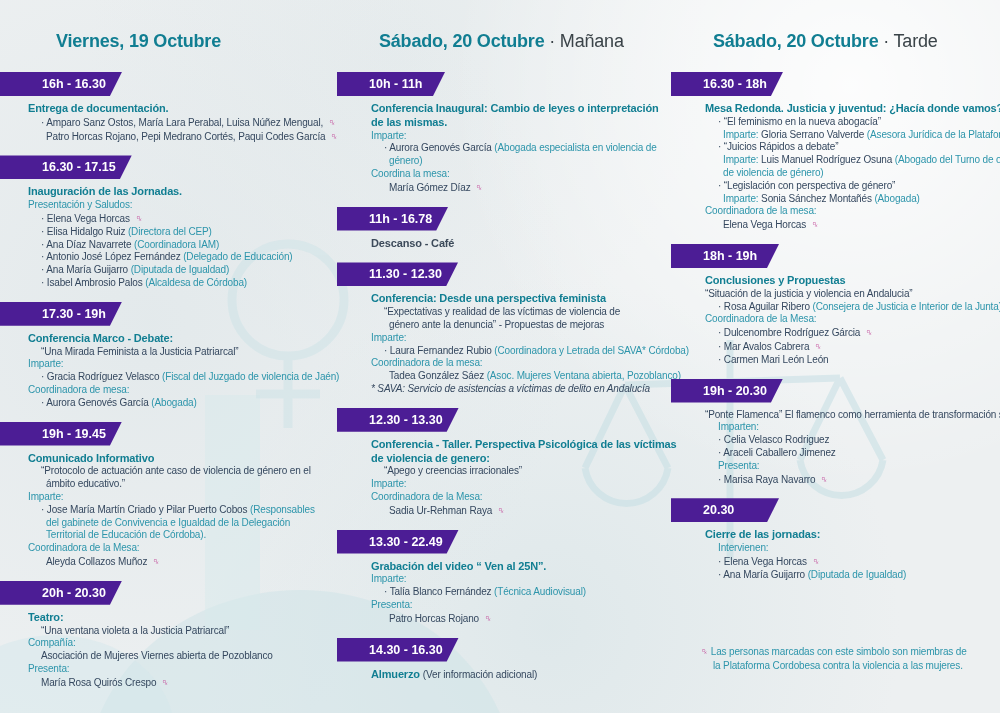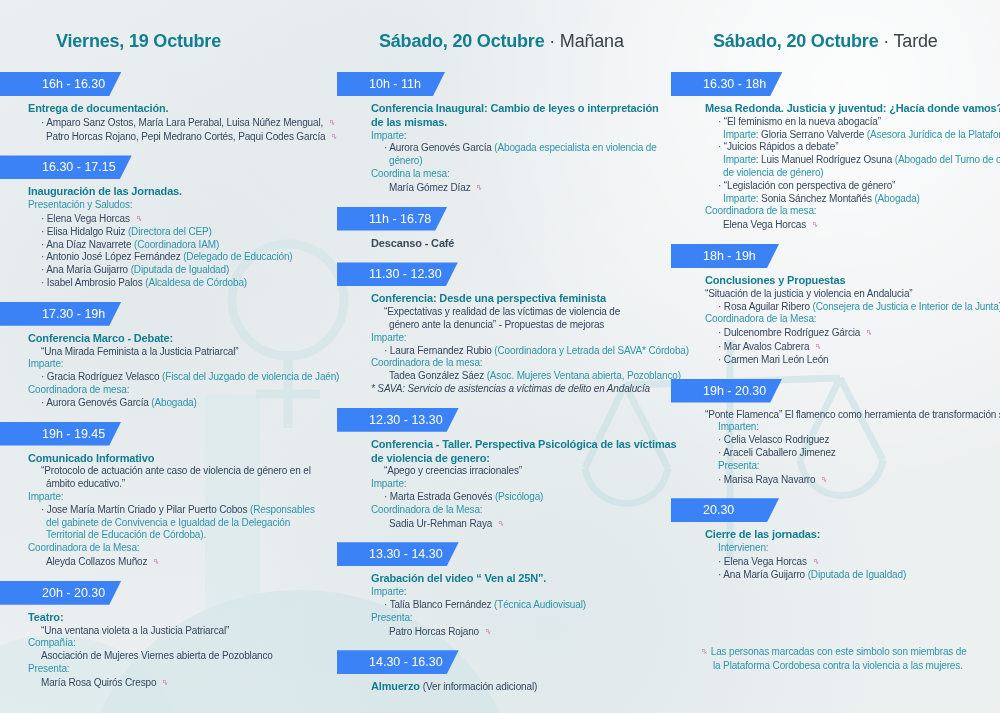--- a/index.html
+++ b/index.html
@@ -20,22 +20,22 @@
   h1{
     margin:0 0 8px 0;padding:30px 0 0 56px;
     font-size:18px;line-height:22px;font-weight:bold;color:#117e92;
     letter-spacing:-.2px;white-space:nowrap;
   }
   .col-1 h1,.col-2 h1{padding-left:46px;}
   .h-suffix{font-weight:normal;color:#3a4348;}
   .banner{
     display:inline-block;box-sizing:border-box;min-width:108px;
     margin:12px 0 0 4px;height:24px;line-height:24px;
-    padding:0 16px 0 32px;background:#3b82f6;color:#ffffff;
-    font-size:12.5px;font-weight:normal;letter-spacing:0;
+    padding:0 16px 0 32px;background:#4c1d95;color:#ffffff;
+    font-size:12.5px;font-weight:bold;letter-spacing:0;
     clip-path:polygon(0 0,100% 0,calc(100% - 12px) 100%,0 100%);
   }
   .col-0 .banner{margin-left:0;padding-left:42px;min-width:118px;}
   .content{margin-top:6px;padding-left:38px;padding-right:4px;}
   .col-0 .content{padding-left:28px;}
   .line{margin:0;font-size:10px;line-height:12.8px;letter-spacing:-.15px;white-space:nowrap;}
   .i1{padding-left:13px;}
   .i2{padding-left:18px;}
   .seg-title{font-weight:bold;color:#117e92;font-size:11px;}
   .seg-dark{color:#35485f;}
@@ -142,25 +142,24 @@
           <p class="line i1"><span class="seg-dark">· Laura Fernandez Rubio </span><span class="seg-role">(Coordinadora y Letrada del SAVA* Córdoba)</span></p>
           <p class="line i0"><span class="seg-label">Coordinadora de la mesa:</span></p>
           <p class="line i2"><span class="seg-dark">Tadea González Sáez </span><span class="seg-role">(Asoc. Mujeres Ventana abierta, Pozoblanco)</span></p>
           <p class="line i0"><span class="seg-noteitalic">* SAVA: Servicio de asistencias a víctimas de delito en Andalucía</span></p>
         </div></section>
       <section><div class="banner"><span>12.30 - 13.30</span></div><div class="content">
           <p class="line i0"><span class="seg-title">Conferencia - Taller. Perspectiva Psicológica de las víctimas</span></p>
           <p class="line i0"><span class="seg-title">de violencia de genero:</span></p>
           <p class="line i1"><span class="seg-dark">“Apego y creencias irracionales”</span></p>
           <p class="line i0"><span class="seg-label">Imparte:</span></p>
-          <p class="line i1"><span class="seg-dark">· Marta Estrada Genovés </span><span class="seg-role">(Psicóloga)</span></p>
           <p class="line i0"><span class="seg-label">Coordinadora de la Mesa:</span></p>
           <p class="line i2"><span class="seg-dark">Sadia Ur-Rehman Raya </span><span class="sym">♀</span></p>
         </div></section>
-      <section><div class="banner"><span>13.30 - 14.30</span></div><div class="content">
+      <section><div class="banner"><span>13.30 - 22.49</span></div><div class="content">
           <p class="line i0"><span class="seg-title">Grabación del video “ Ven al 25N”.</span></p>
           <p class="line i0"><span class="seg-label">Imparte:</span></p>
           <p class="line i1"><span class="seg-dark">· Talía Blanco Fernández </span><span class="seg-role">(Técnica Audiovisual)</span></p>
           <p class="line i0"><span class="seg-label">Presenta:</span></p>
           <p class="line i2"><span class="seg-dark">Patro Horcas Rojano </span><span class="sym">♀</span></p>
         </div></section>
       <section><div class="banner"><span>14.30 - 16.30</span></div><div class="content">
           <p class="line i0"><span class="seg-title">Almuerzo </span><span class="seg-dark">(Ver información adicional)</span></p>
         </div></section>
     </div>

